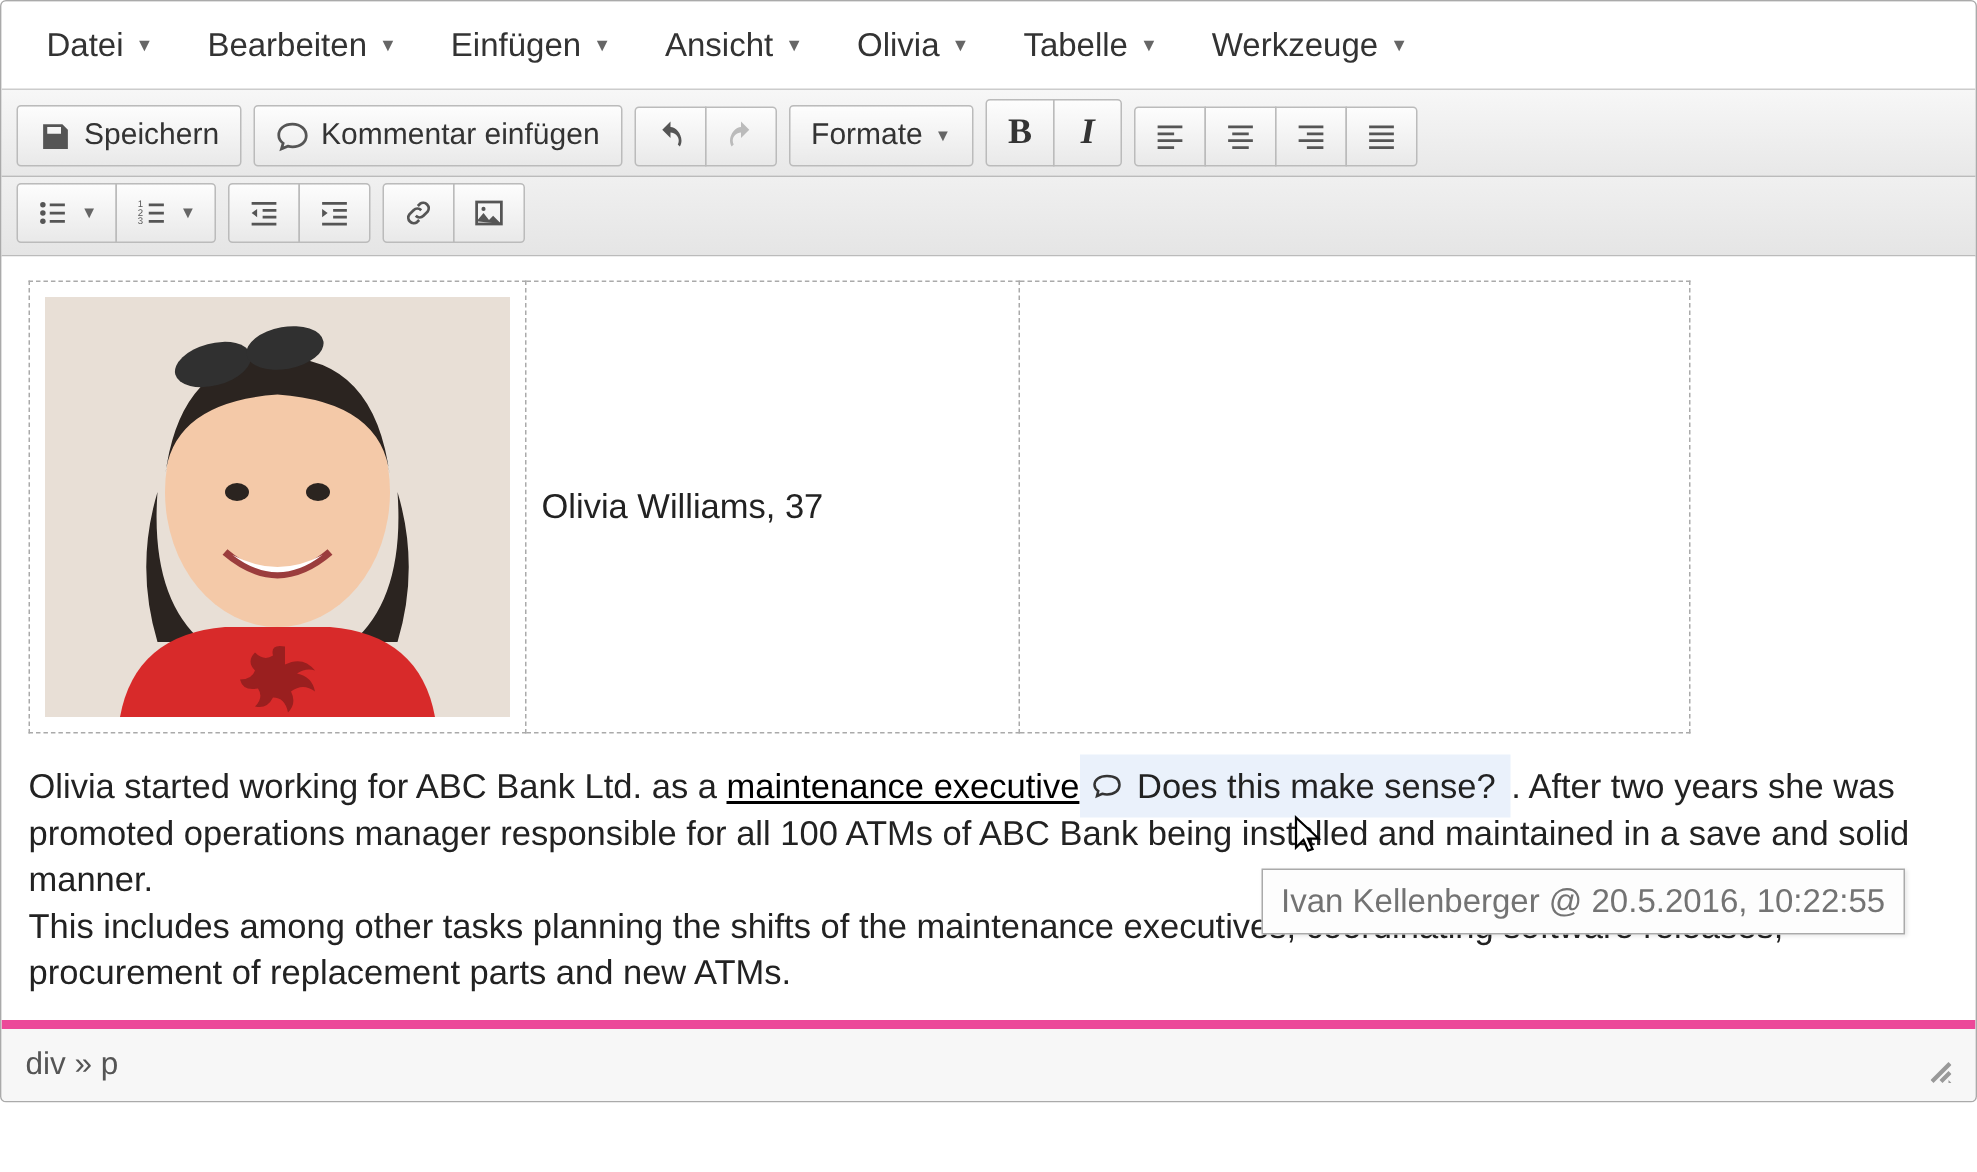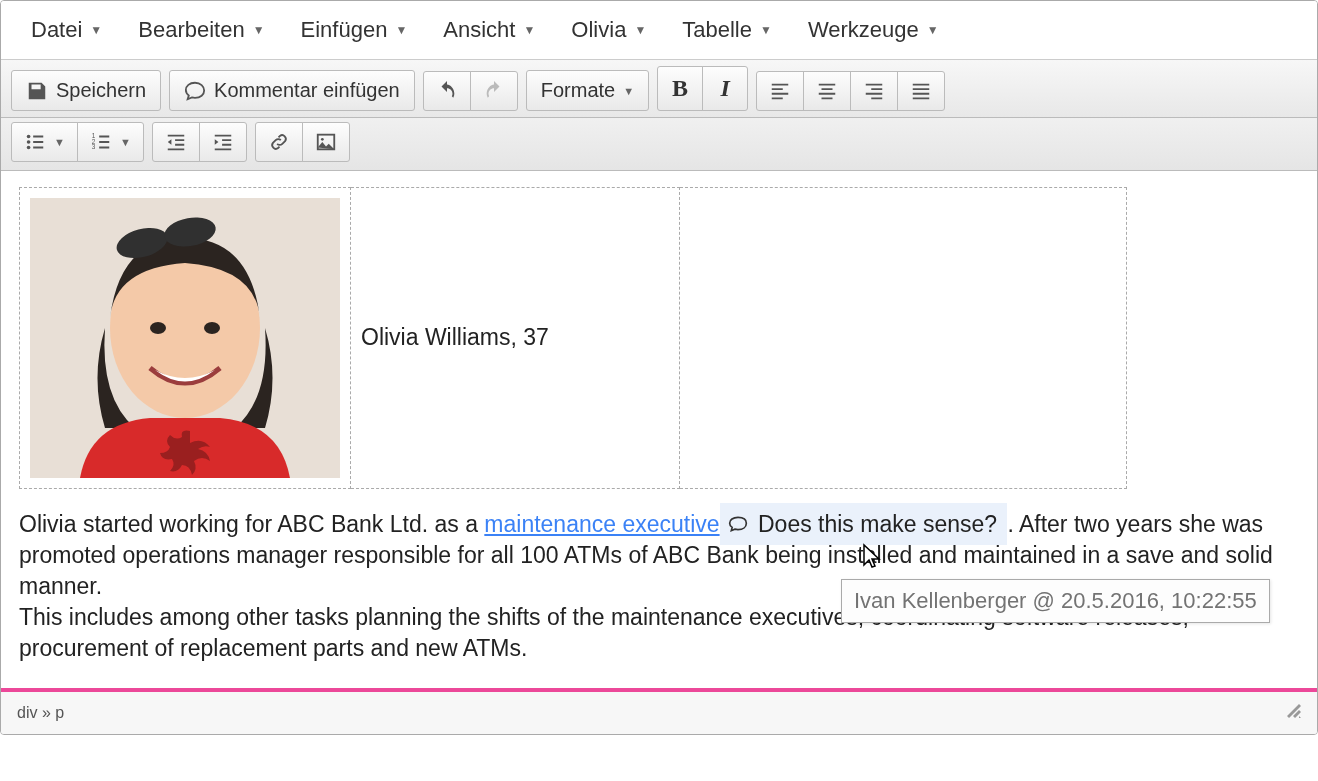--- a/index.html
+++ b/index.html
@@ -19,27 +19,27 @@
 .tb-btn svg { width: 22px; height: 22px; fill: #555; }
 .tb-btn .caret { font-size: 11px; color: #666; }
 .tb-btn.disabled svg { fill: #bbb; }
 .content-area { flex: 1; overflow-y: scroll; padding: 16px 18px; background: #fff; position: relative; font-size: 23px; color: #222; line-height: 1.35; }
 .profile-table { border-collapse: collapse; width: 1108px; margin-bottom: 20px; }
 .profile-table td { border: 1px dashed #aaa; padding: 10px; vertical-align: middle; height: 290px; }
 .profile-table td:nth-child(1){ width: 330px; }
 .profile-table td:nth-child(2){ width: 330px; }
 .profile-table td:nth-child(3){ width: 448px; }
 .avatar-svg { width: 310px; height: 280px; display: block; }
-.body-text a { color: #3b82f6; }
+.body-text a { color: #000000; }
 .comment-highlight { background: #eaf1fb; padding: 8px 4px; }
 .comment-bubble { display: inline-flex; align-items: center; justify-content: center; width: 24px; height: 22px; vertical-align: -2px; margin: 0 2px; }
 .comment-bubble svg { width: 20px; height: 20px; stroke: #333; fill: none; stroke-width: 2; }
 .tooltip { position: absolute; top: 408px; left: 840px; background: #fdfdfd; border: 1px solid #aaa; padding: 6px 12px; font-size: 22px; color: #737373; box-shadow: 1px 1px 3px rgba(0,0,0,0.1); white-space: nowrap; }
 .cursor-icon { position: absolute; top: 372px; left: 860px; width: 24px; height: 28px; }
-.statusbar { border-top: 4px solid #ec4899; padding: 12px 16px; font-size: 16px; color: #555; background: #f7f7f7; display: flex; align-items: flex-start; justify-content: space-between; }
+.statusbar { border-top: 6px solid #ec4899; padding: 12px 16px; font-size: 21px; color: #555; background: #f7f7f7; display: flex; align-items: flex-end; justify-content: space-between; }
 .resize-grip { width: 14px; height: 14px; }
 .bold-b { font-weight: bold; font-family: Georgia, serif; font-size: 24px; }
 .italic-i { font-style: italic; font-family: Georgia, serif; font-size: 24px; font-weight: bold; }
 ::-webkit-scrollbar { width: 18px; }
 ::-webkit-scrollbar-track { background: #f0f0f0; }
 ::-webkit-scrollbar-thumb { background: #c8c8c8; border: 1px solid #aaa; }
 ::-webkit-scrollbar-button { background: #e8e8e8; height: 18px; border: 1px solid #aaa; }
 </style>
 </head>
 <body>

